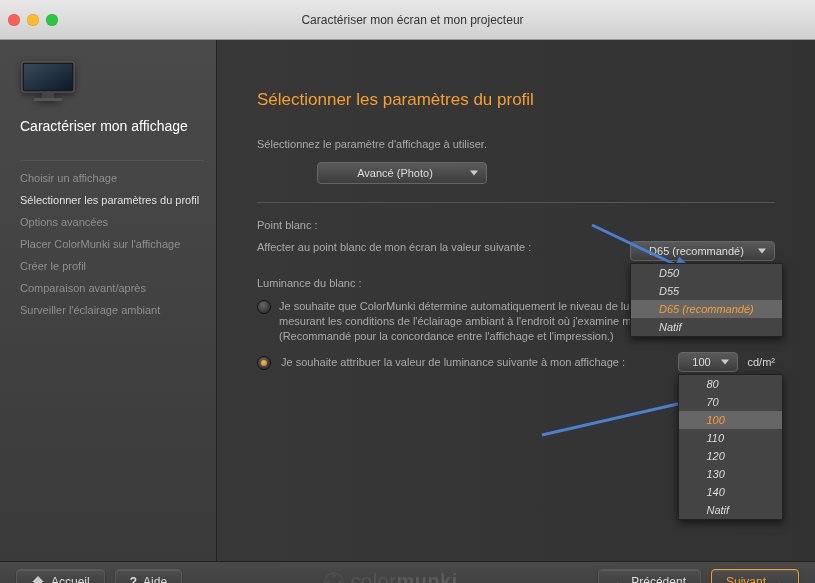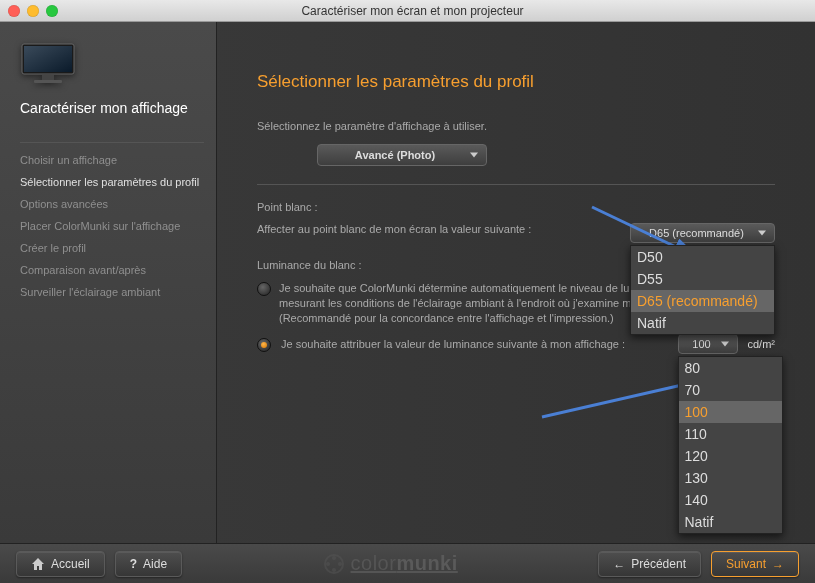--- a/index.html
+++ b/index.html
@@ -1,57 +1,57 @@
 <!DOCTYPE html>
 <html><head>
 <meta charset="utf-8">
 <style>
 * { margin: 0; padding: 0; box-sizing: border-box; }
 body { font-family: "Helvetica Neue", Arial, sans-serif; font-size: 12px; color: #aaa; background: #333; width: 815px; height: 583px; overflow: hidden; position: relative; }
 
 
-.titlebar { height: 22px; background: linear-gradient(#e8e8e8, #d0d0d0); display: flex; align-items: center; padding: 0 8px; border-bottom: 1px solid #999; }
+.titlebar { height: 40px; background: linear-gradient(#e8e8e8, #d0d0d0); display: flex; align-items: center; padding: 0 8px; border-bottom: 1px solid #999; }
 .traffic { display: flex; gap: 7px; }
 .tlight { width: 12px; height: 12px; border-radius: 50%; box-shadow: inset 0 0 1px rgba(0,0,0,0.4); }
 .tlight.red { background: #ff5f57; }
 .tlight.yel { background: #febc2e; }
 .tlight.grn { background: #28c840; }
 .tbar-title { flex: 1; text-align: center; font-size: 12px; color: #333; margin-left: -40px; }
 
 
 .content { display: flex; height: 521px; background: linear-gradient(to right, #3a3a3a, #323232); }
 .sidebar { width: 217px; padding: 20px 12px 0 20px; background: linear-gradient(to bottom, #4a4a4a 0%, #3a3a3a 100%); border-right: 1px solid #222; }
 .monitor-icon { width: 56px; height: 44px; margin-bottom: 14px; }
 .monitor-icon svg { filter: drop-shadow(0 2px 3px rgba(0,0,0,0.5)); }
 .sidebar-title { color: #fff; font-size: 14px; font-weight: 400; margin-bottom: 26px; }
 .side-item { color: #8f8f8f; font-size: 11px; padding: 4px 0; line-height: 14px; cursor: pointer; }
 .side-item.active { color: #e0e0e0; }
 .side-divider { border-top: 1px solid #555; margin: 6px 0; }
 
 .main { flex: 1; padding: 50px 40px 20px 40px; position: relative; }
 .heading { color: #f79f2f; font-size: 17px; font-weight: 400; margin-bottom: 28px; }
 .subtext { color: #aaa; font-size: 11px; margin-bottom: 12px; }
-.dropdown { display: inline-block; background: linear-gradient(#5a5a5a, #3e3e3e); border: 1px solid #666; border-radius: 4px; padding: 4px 26px 4px 12px; color: #ddd; font-size: 11px; position: relative; cursor: pointer; min-width: 170px; text-align: center; font-weight: bold; }
+.dropdown { display: inline-block; background: linear-gradient(#5a5a5a, #3e3e3e); border: 1px solid #666; border-radius: 4px; padding: 4px 26px 4px 12px; color: #ddd; font-size: 11px; position: relative; cursor: pointer; min-width: 170px; text-align: center; }
 .dropdown::after { content: ""; position: absolute; right: 8px; top: 50%; transform: translateY(-50%); border-left: 4px solid transparent; border-right: 4px solid transparent; border-top: 5px solid #ccc; }
 .dropdown.mode { margin-left: 60px; }
 .hr { border-top: 1px solid #555; margin: 18px 0 16px 0; }
 
 .section-label { color: #aaa; font-size: 11px; margin-bottom: 10px; }
 .row { color: #aaa; font-size: 11px; margin-bottom: 8px; }
 .radio-row { display: flex; align-items: flex-start; gap: 8px; margin-bottom: 8px; }
 .radio { width: 14px; height: 14px; border-radius: 50%; background: radial-gradient(circle at 40% 35%, #666, #222); border: 1px solid #111; flex-shrink: 0; margin-top: 1px; position: relative; }
 .radio.checked::after { content: ""; position: absolute; width: 6px; height: 6px; border-radius: 50%; background: radial-gradient(circle at 40% 35%, #ffb74d, #d67500); top: 3px; left: 3px; }
 .radio-text { color: #aaa; font-size: 11px; line-height: 15px; }
 
 .whitepoint-row { display: flex; align-items: center; justify-content: space-between; margin-bottom: 10px; }
 .wp-dropdown-wrap { position: relative; }
 .wp-dropdown { background: linear-gradient(#5a5a5a,#3e3e3e); border: 1px solid #666; border-radius: 4px; padding: 3px 22px 3px 10px; color: #ddd; font-size: 11px; cursor: pointer; min-width: 145px; position: relative; text-align: center; }
 .wp-dropdown::after { content:""; position:absolute; right:8px; top:50%; transform:translateY(-50%); border-left:4px solid transparent; border-right:4px solid transparent; border-top:5px solid #ccc; }
 .options-panel { position: absolute; top: 22px; left: 0; min-width: 145px; background: #444; border: 1px solid #222; box-shadow: 0 3px 8px rgba(0,0,0,0.6); z-index: 20; }
-.opt { padding: 3px 6px; color: #ddd; font-size: 14px; cursor: pointer; white-space: nowrap; }
+.opt { padding: 3px 28px; color: #ddd; font-size: 11px; cursor: pointer; white-space: nowrap; font-style: italic; }
 .opt.highlight { background: #666; color: #f79f2f; }
 
 .lum-row { display: flex; align-items: center; gap: 10px; }
 .lum-dropdown-wrap { position: relative; margin-left: auto; }
 .lum-dropdown { background: linear-gradient(#5a5a5a,#3e3e3e); border:1px solid #666; border-radius:4px; padding:3px 22px 3px 10px; color:#ddd; font-size:11px; cursor:pointer; min-width:60px; text-align:center; position:relative; }
 .lum-dropdown::after { content:""; position:absolute; right:8px; top:50%; transform:translateY(-50%); border-left:4px solid transparent; border-right:4px solid transparent; border-top:5px solid #ccc; }
 .unit { color:#ddd; font-size:11px; }
 .lum-options { position:absolute; top:22px; left:0; min-width:105px; background:#444; border:1px solid #222; box-shadow:0 3px 8px rgba(0,0,0,0.6); z-index:20; }
 
 

